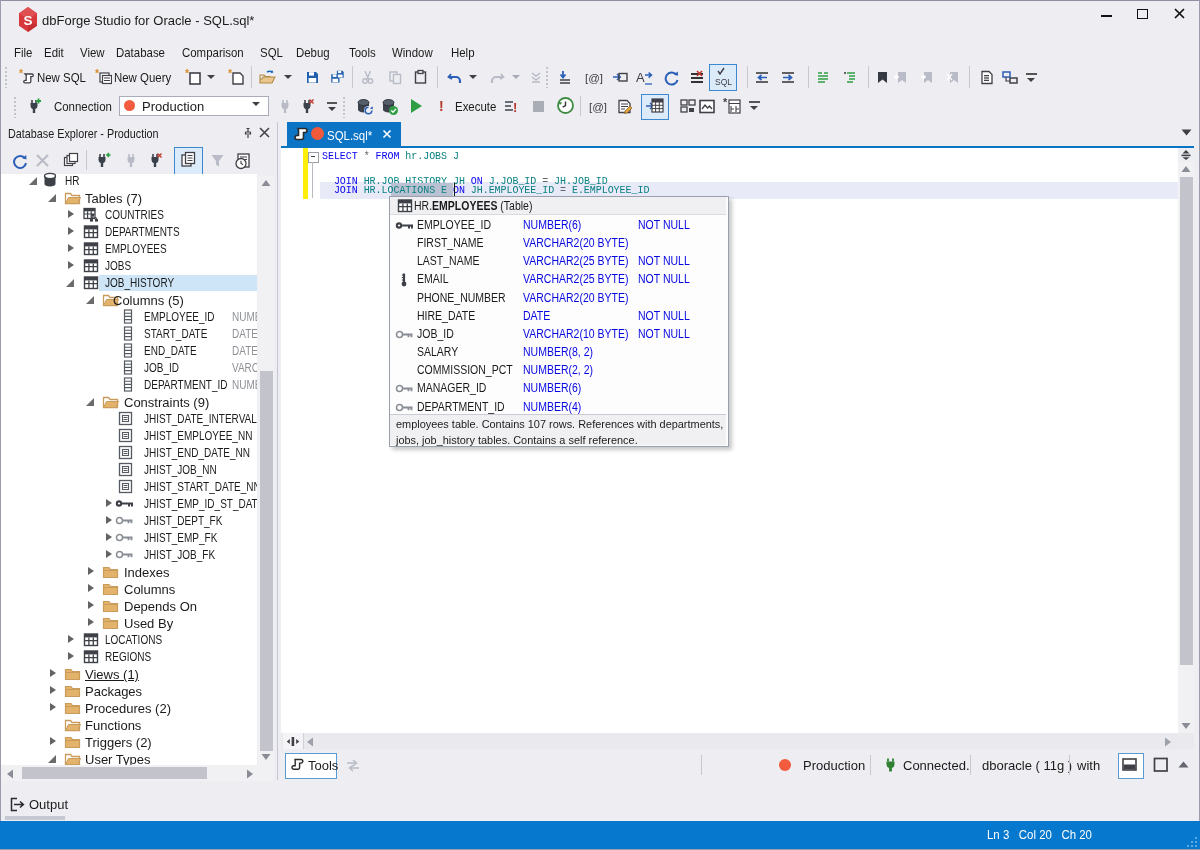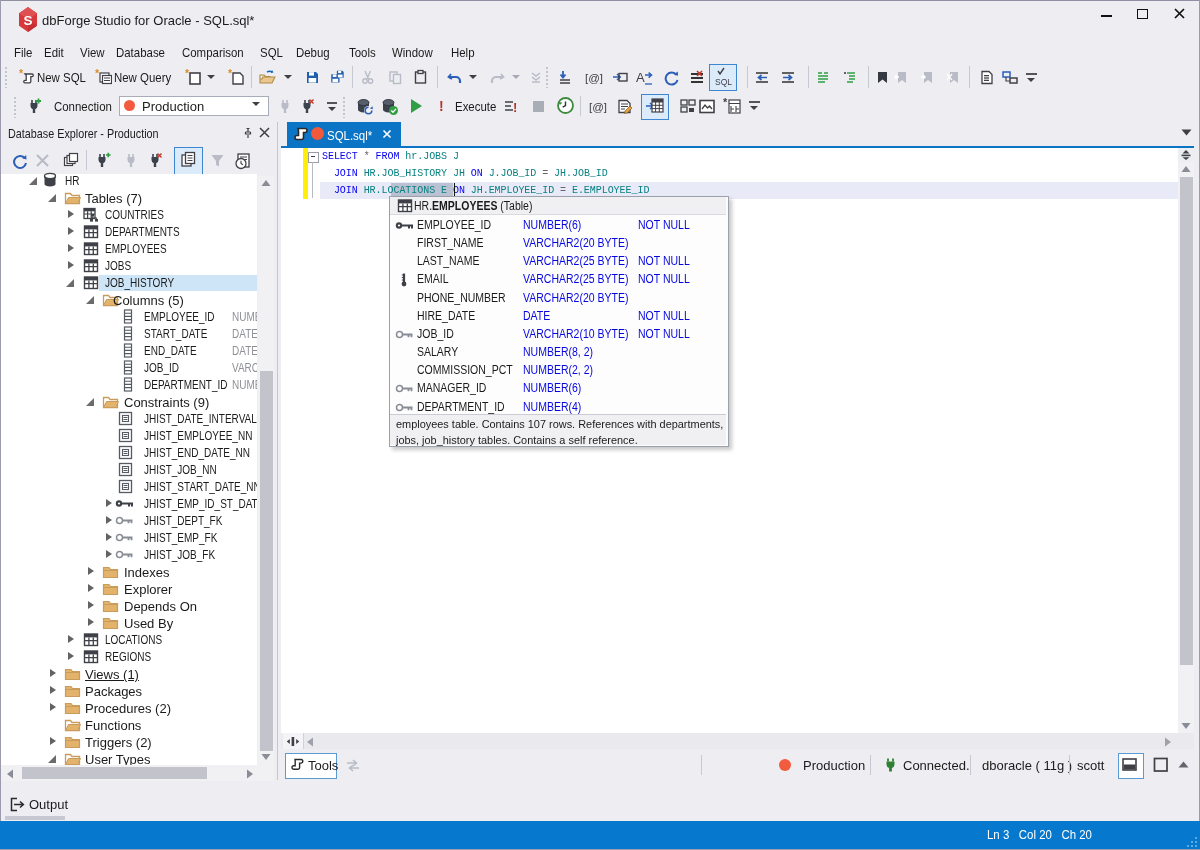--- a/index.html
+++ b/index.html
@@ -513,21 +513,21 @@
 <svg class="a" style="left:101px;top:392.0px;" width="17" height="15" viewBox="0 0 17 15">
       <path d="M1.5 3.5 h5.5 l1.5 2 h7 v8 h-14 z" fill="#e3b36b" stroke="#c99c5c" stroke-width="1.2"></path>
       <path d="M1.5 6.5 h14" stroke="#c99c5c" stroke-width="1"></path>
     </svg>
 <div class="a t13" style="left:123px;top:392.5px;">Indexes</div>
 <div class="a" style="left:87px;top:412.0px;width:0;height:0;border-top:4.5px solid transparent;border-bottom:4.5px solid transparent;border-left:6px solid #636363;"></div>
 <svg class="a" style="left:101px;top:409.0px;" width="17" height="15" viewBox="0 0 17 15">
       <path d="M1.5 3.5 h5.5 l1.5 2 h7 v8 h-14 z" fill="#e3b36b" stroke="#c99c5c" stroke-width="1.2"></path>
       <path d="M1.5 6.5 h14" stroke="#c99c5c" stroke-width="1"></path>
     </svg>
-<div class="a t13" style="left:123px;top:409.5px;">Explorer</div>
+<div class="a t13" style="left:123px;top:409.5px;">Columns</div>
 <div class="a" style="left:87px;top:429.0px;width:0;height:0;border-top:4.5px solid transparent;border-bottom:4.5px solid transparent;border-left:6px solid #636363;"></div>
 <svg class="a" style="left:101px;top:426.0px;" width="17" height="15" viewBox="0 0 17 15">
       <path d="M1.5 3.5 h5.5 l1.5 2 h7 v8 h-14 z" fill="#e3b36b" stroke="#c99c5c" stroke-width="1.2"></path>
       <path d="M1.5 6.5 h14" stroke="#c99c5c" stroke-width="1"></path>
     </svg>
 <div class="a t13" style="left:123px;top:426.5px;">Depends On</div>
 <div class="a" style="left:87px;top:446.0px;width:0;height:0;border-top:4.5px solid transparent;border-bottom:4.5px solid transparent;border-left:6px solid #636363;"></div>
 <svg class="a" style="left:101px;top:443.0px;" width="17" height="15" viewBox="0 0 17 15">
       <path d="M1.5 3.5 h5.5 l1.5 2 h7 v8 h-14 z" fill="#e3b36b" stroke="#c99c5c" stroke-width="1.2"></path>
       <path d="M1.5 6.5 h14" stroke="#c99c5c" stroke-width="1"></path>
@@ -615,21 +615,21 @@
     <polygon points="0.5,0.5 10.5,0.5 5.5,6.5" fill="#3f3f46"></polygon>
   </svg>
 <div class="a" style="left:281px;top:146px;width:913px;height:2px;background:#0c74c4;"></div>
 <div class="a" style="left:281px;top:148px;width:897px;height:585px;background:#fff;"></div>
 <div class="a" style="left:320px;top:182px;width:858px;height:17px;background:#e8eaf8;"></div>
 <div class="a" style="left:303px;top:148px;width:5px;height:51px;background:#ffee0a;"></div>
 <div class="a" style="left:308px;top:152px;width:9px;height:9px;border:1px solid #9a9da8;background:#fff;"></div>
 <div class="a" style="left:310.5px;top:156px;width:4px;height:1px;background:#3f3f46;"></div>
 <div class="a" style="left:312px;top:162px;width:1px;height:36px;background:#b8bac2;"></div>
 <div class="a mono" style="left:322.0px;top:151px;"><span class="kw">SELECT</span><span class="op"> * </span><span class="kw">FROM</span><span class="id"> hr.JOBS J</span></div>
-<div class="a mono" style="left:322.0px;top:168px;text-align:right;"><span class="op">  </span><span class="kw">JOIN</span><span class="id"> HR.JOB_HISTORY JH </span><span class="kw">ON</span><span class="id"> J.JOB_ID </span><span class="op">=</span><span class="id"> JH.JOB_ID</span></div>
+<div class="a mono" style="left:322.0px;top:176px;text-align:right;"><span class="op">  </span><span class="kw">JOIN</span><span class="id"> HR.JOB_HISTORY JH </span><span class="kw">ON</span><span class="id"> J.JOB_ID </span><span class="op">=</span><span class="id"> JH.JOB_ID</span></div>
 <div class="a" style="left:391.0px;top:182.5px;width:62.1px;height:16px;background:#bac1d2;"></div>
 <div class="a mono" style="left:322.0px;top:185px;"><span class="op">  </span><span class="kw">JOIN</span><span class="id"> HR.LOCATIONS E </span><span class="kw">ON</span><span class="id"> JH.EMPLOYEE_ID </span><span class="op">=</span><span class="id"> E.EMPLOYEE_ID</span></div>
 <div class="a" style="left:454.1px;top:183px;width:1.4px;height:15px;background:#111;"></div>
 <div class="a" style="left:389px;top:196px;width:338px;height:249px;background:#fdfdfe;border:1px solid #9ba0ad;box-shadow:3px 3px 4px rgba(0,0,0,0.22);"></div>
 <div class="a" style="left:390px;top:197px;width:336px;height:17px;background:#f0f0f3;border-bottom:1px solid #d8dae0;"></div>
 <svg class="a" style="left:397px;top:198px;" width="16" height="15" viewBox="0 0 16 15">
     <rect x="1.5" y="2" width="13" height="11.5" fill="#fff" stroke="#3e4148" stroke-width="1.4"></rect>
     <rect x="1.5" y="2" width="13" height="3.4" fill="#3e4148"></rect>
     <path d="M1.5 8.7 h13 M5.9 5.4 v8 M10.3 5.4 v8" stroke="#3e4148" stroke-width="1.3"></path>
   </svg>
@@ -728,21 +728,21 @@
 <div class="a t13" style="left:803px;top:758px;">Production</div>
 <div class="a" style="left:870px;top:755px;width:1px;height:20px;background:#c6c8d2;"></div>
 <svg class="a" style="left:884px;top:757px;" width="14" height="16" viewBox="0 0 14 16">
     <path d="M4 1.5 v3 M9 1.5 v3" stroke="#2f8032" stroke-width="1.8"></path>
     <path d="M2.5 4.5 h8 v3 a4 4 0 0 1 -2.6 3.6 v3.4 h-2.8 v-3.4 A4 4 0 0 1 2.5 7.5 z" fill="#2f8032"></path>
   </svg>
 <div class="a t13" style="left:903px;top:758px;">Connected.</div>
 <div class="a" style="left:970px;top:755px;width:1px;height:20px;background:#c6c8d2;"></div>
 <div class="a t13" style="left:982px;top:758px;">dboracle ( 11g )</div>
 <div class="a" style="left:1069px;top:755px;width:1px;height:20px;background:#c6c8d2;"></div>
-<div class="a t13" style="left:1077px;top:758px;">scott</div>
+<div class="a t13" style="left:1077px;top:758px;">with</div>
 <div class="a" style="left:1118px;top:753px;width:24px;height:24px;background:#fff;border:1px solid #5b9bd5;"></div>
 <svg class="a" style="left:1122px;top:758px;" width="16" height="14" viewBox="0 0 16 14">
     <rect x="1" y="1" width="13" height="11" fill="none" stroke="#3f3f46" stroke-width="1.6"></rect>
     <rect x="1.8" y="6.5" width="11.5" height="4.8" fill="#3f3f46"></rect>
   </svg>
 <svg class="a" style="left:1153px;top:757px;" width="16" height="16" viewBox="0 0 16 16">
     <rect x="1.5" y="1.5" width="12.5" height="12.5" fill="none" stroke="#3f3f46" stroke-width="1.7"></rect>
   </svg>
 <svg class="a" style="left:1178px;top:761px;" width="11" height="8" viewBox="0 0 11 8">
     <polygon points="5.5,0.5 10.5,6.5 0.5,6.5" fill="#63666e"></polygon>

